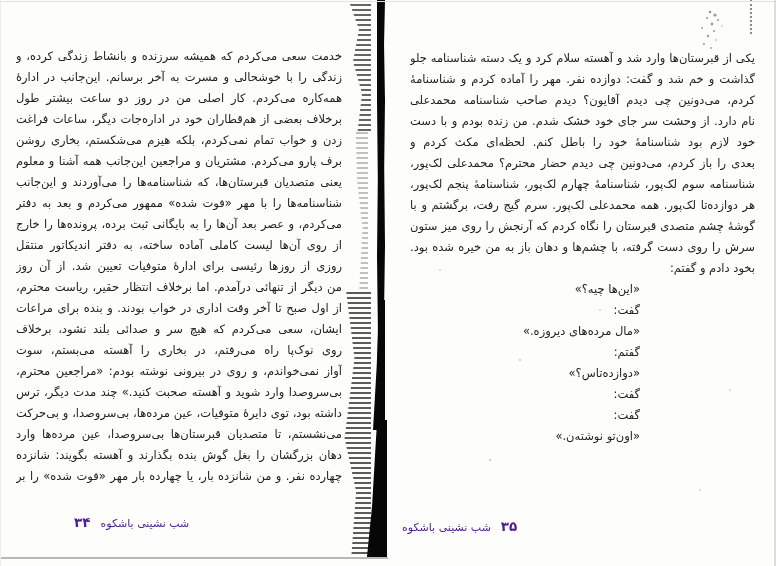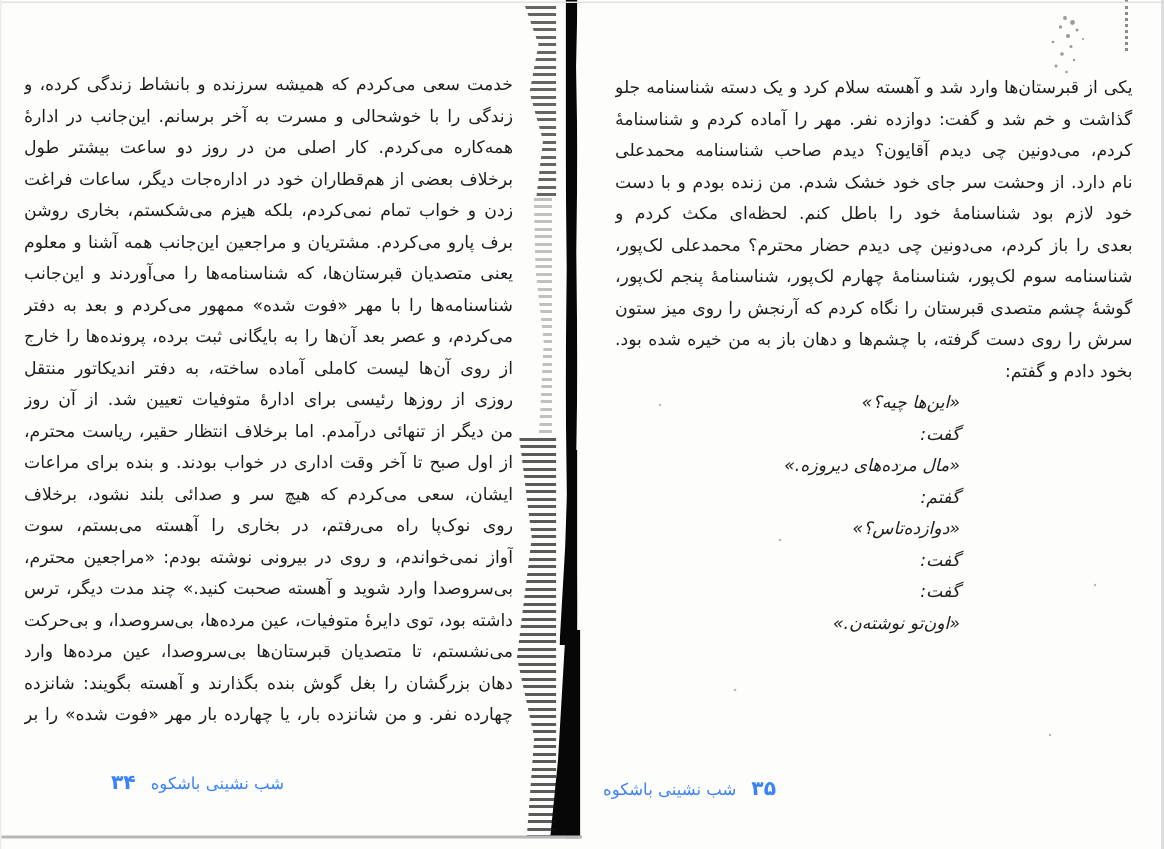--- a/index.html
+++ b/index.html
@@ -12,25 +12,25 @@
   
   .textcol{
     position:absolute;direction:rtl;color:#1d1d1d;
     font-size:11.5px;line-height:21px;letter-spacing:0;
   }
   .left-col{left:16px;top:46px;width:326px;}
   .right-col{left:410px;top:48px;width:345px;}
   .tl{height:21px;overflow:hidden;white-space:normal;}
   .jl{text-align:justify;text-align-last:justify;}
   .rl{text-align:left;text-align-last:right;}
-  .dl{text-align:center;text-align-last:right;padding-left:0;padding-right:115px;font-style:italic;}
+  .dl{text-align:center;text-align-last:right;padding-left:0;padding-right:115px;}
   
   .footer{
     position:absolute;display:flex;align-items:baseline;gap:10px;
-    direction:ltr;color:#3b82f6;
+    direction:ltr;color:#4c1d95;
   }
   .footer-left{left:74px;top:514px;}
   .footer-right{left:402px;top:518px;}
   .pagenum{font-weight:bold;font-size:13.5px;}
   .runtitle{font-size:11px;direction:rtl;}
   
   .gutter-main{
     position:absolute;left:377px;top:0;width:8px;height:559px;background:#070707;
     clip-path:polygon(0 0,100% 0,88% 8%,100% 18%,90% 30%,100% 44%,86% 58%,100% 72%,90% 86%,100% 100%,0 100%,10% 88%,0 74%,12% 60%,0 46%,10% 32%,0 18%);
   }
@@ -101,20 +101,21 @@
   <section class="page page-right">
     <div class="textcol right-col">
       <div>
           <div class="tl jl">یکی از قبرستان‌ها وارد شد و آهسته سلام کرد و یک دسته شناسنامه جلو بنده</div>
           <div class="tl jl">گذاشت و خم شد و گفت: دوازده نفر. مهر را آماده کردم و شناسنامۀ اول را باز</div>
           <div class="tl jl">کردم، می‌دونین چی دیدم آقایون؟ دیدم صاحب شناسنامه محمدعلی لک‌پور</div>
           <div class="tl jl">نام دارد. از وحشت سر جای خود خشک شدم. من زنده بودم و با دست</div>
           <div class="tl jl">خود لازم بود شناسنامۀ خود را باطل کنم. لحظه‌ای مکث کردم و شناسنامۀ</div>
           <div class="tl jl">بعدی را باز کردم، می‌دونین چی دیدم حضار محترم؟ محمدعلی لک‌پور،</div>
           <div class="tl jl">شناسنامه سوم لک‌پور، شناسنامۀ چهارم لک‌پور، شناسنامۀ پنجم لک‌پور،</div>
+          <div class="tl jl">هر دوازده‌تا لک‌پور. همه محمدعلی لک‌پور. سرم گیج رفت، برگشتم و با</div>
           <div class="tl jl">گوشۀ چشم متصدی قبرستان را نگاه کردم که آرنجش را روی میز ستون کرده،</div>
           <div class="tl jl">سرش را روی دست گرفته، با چشم‌ها و دهان باز به من خیره شده بود. جرأتی</div>
         </div>
       <div class="tl rl">بخود دادم و گفتم:</div>
       <div>
           <div class="tl dl">«این‌ها چیه؟»</div>
           <div class="tl dl">گفت:</div>
           <div class="tl dl">«مال مرده‌های دیروزه.»</div>
           <div class="tl dl">گفتم:</div>
           <div class="tl dl">«دوازده‌تاس؟»</div>

